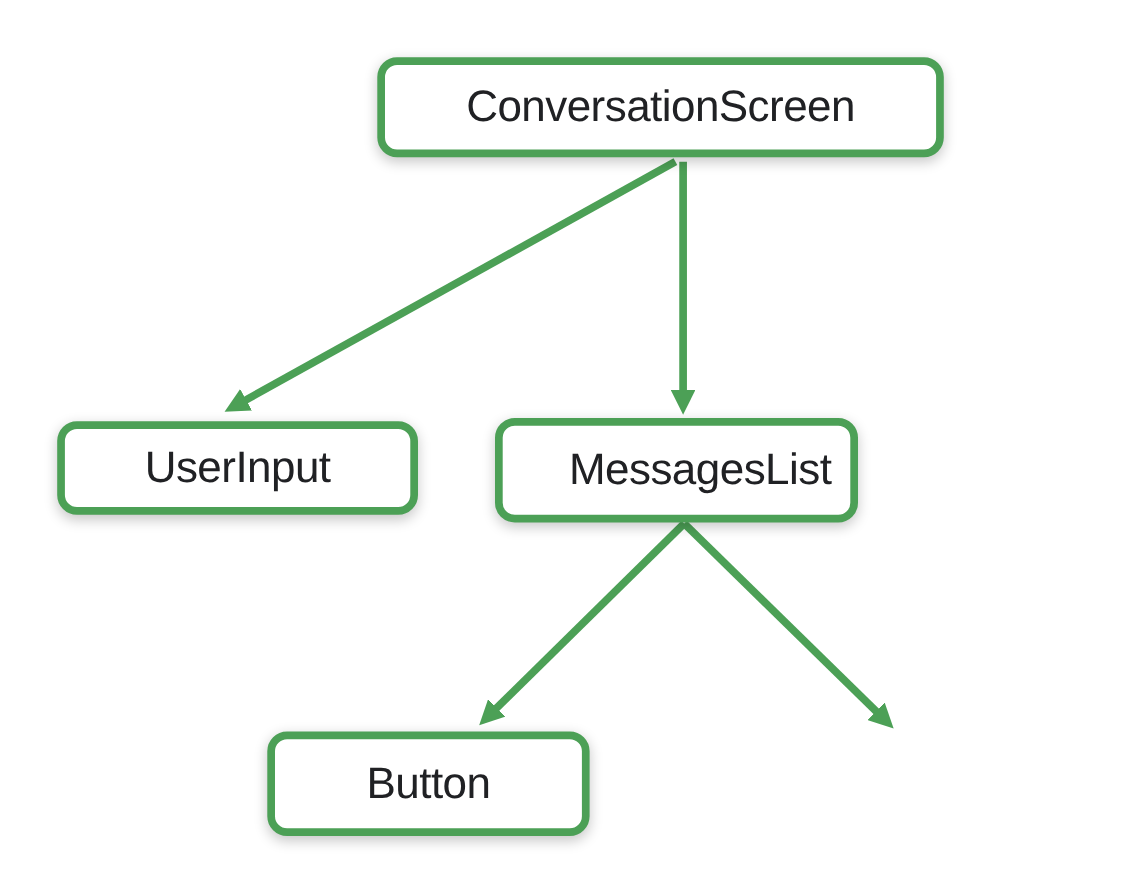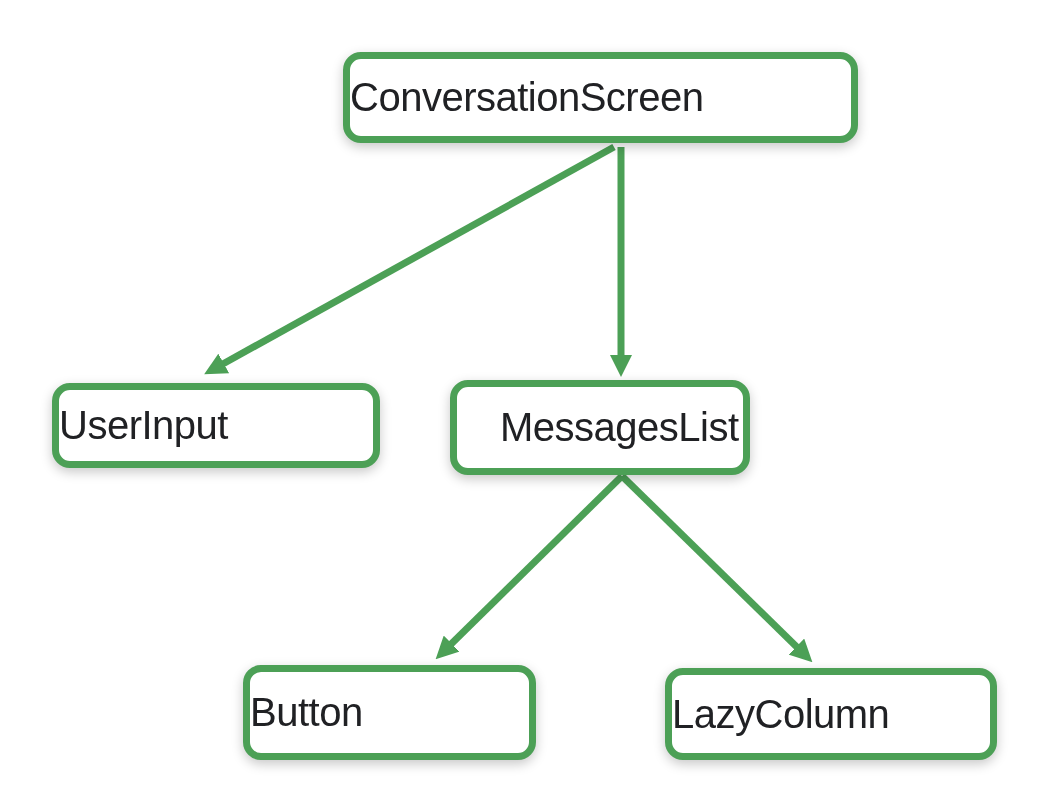--- a/index.html
+++ b/index.html
@@ -27,31 +27,31 @@
   }
   .node {
     position: absolute;
     box-sizing: border-box;
     background: #ffffff;
     border: 7px solid #4CA056;
     border-radius: 18px;
     box-shadow: 0 4px 12px rgba(0,0,0,0.22);
     display: flex;
     align-items: center;
-    justify-content: flex-start;
+    justify-content: center;
   }
   .node span {
     color: #202124;
     font-size: 40px;
     letter-spacing: -0.5px;
     white-space: nowrap;
   }
   #node-conversation-screen { left: 343px; top: 52px;  width: 515px; height: 91px; }
   #node-user-input          { left: 52px;  top: 383px; width: 328px; height: 85px; }
-  #node-messages-list       { left: 450px; top: 380px; width: 300px; height: 95px; padding-left: 43px; }
+  #node-messages-list       { left: 450px; top: 380px; width: 330px; height: 95px; padding-left: 43px; }
   #node-button              { left: 243px; top: 665px; width: 293px; height: 95px; }
   #node-lazy-column         { left: 665px; top: 668px; width: 332px; height: 92px; }
 </style>
 </head>
 <body>
 
 <div class="canvas">
 
   <svg class="edges" viewBox="0 0 1040 802" xmlns="http://www.w3.org/2000/svg">
     <defs>
@@ -74,17 +74,14 @@
   </div>
 
   <div class="node" id="node-messages-list">
     <span>MessagesList</span>
   </div>
 
   <div class="node" id="node-button">
     <span>Button</span>
   </div>
 
-  <div class="node" id="node-lazy-column">
-    <span>LazyColumn</span>
-  </div>
 
 </div>
 
 </body></html>

